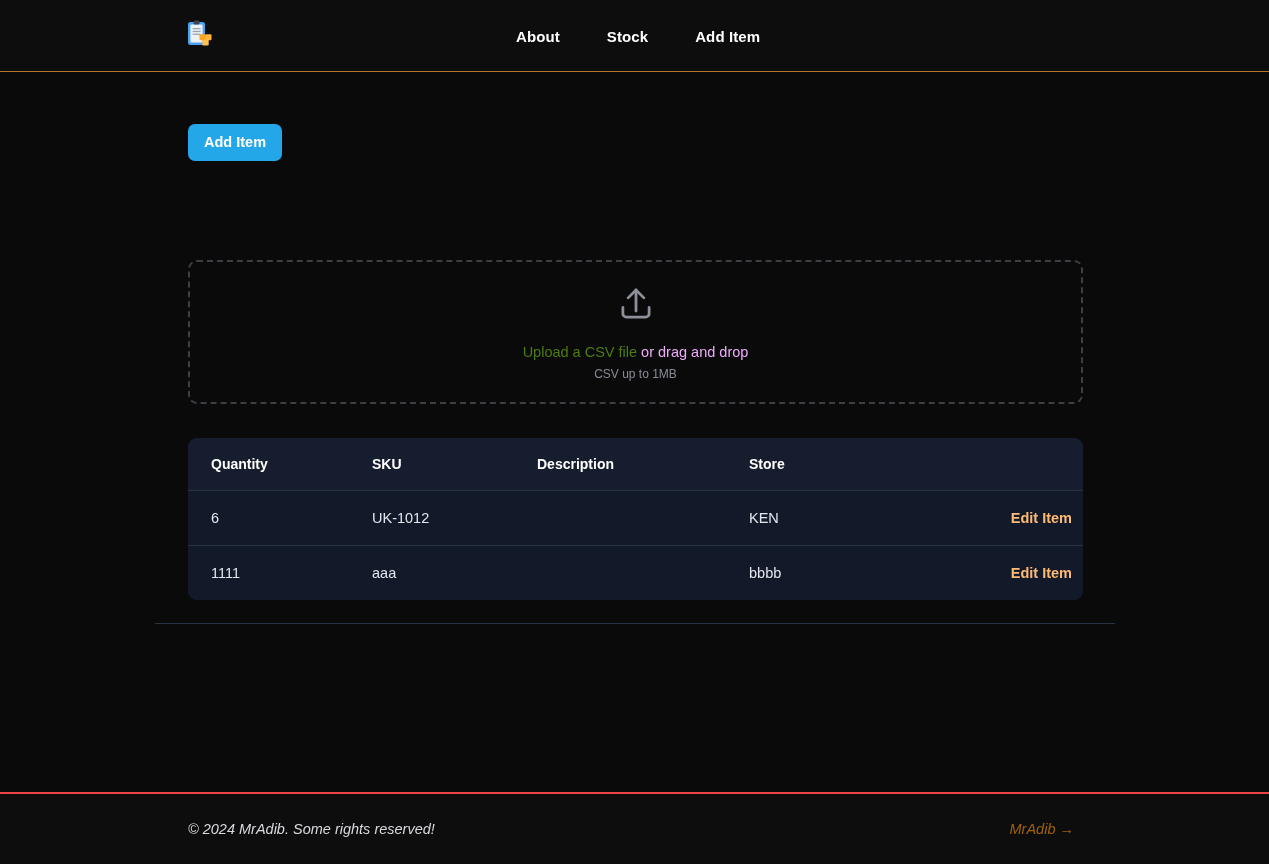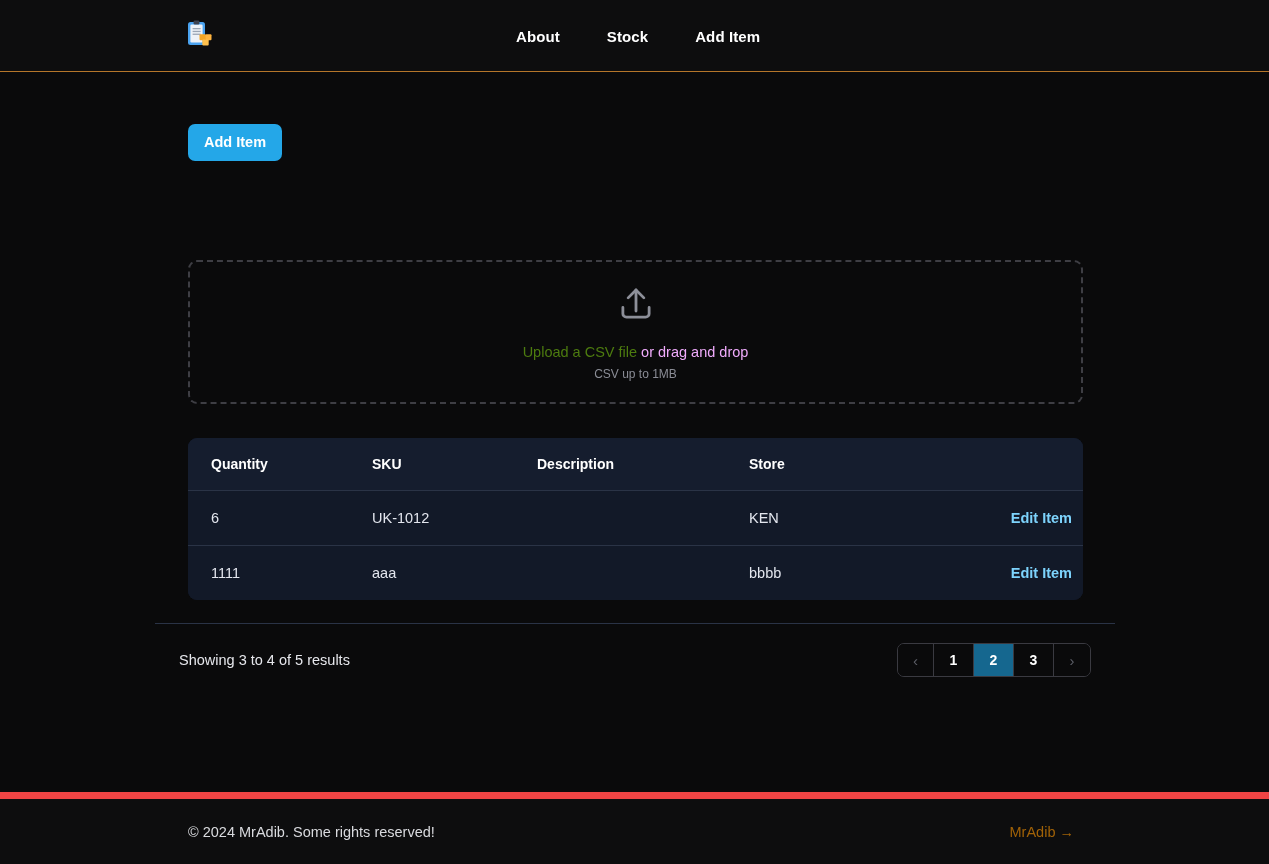--- a/index.html
+++ b/index.html
@@ -179,21 +179,21 @@
     border-top: 1px solid #2a3346;
   }
   .col-qty   { width: 184px; padding-left: 23px !important; }
   .col-sku   { width: 165px; }
   .col-desc  { width: 212px; }
   .col-store { width: 230px; }
   .col-act   { width: 104px; text-align: right; }
   .col-act-inner { padding-right: 11px; }
   td.col-qty { padding-left: 23px; }
   .edit-link {
-    color: #7dd3fc;
+    color: #fdba74;
     font-size: 14.5px;
     font-weight: bold;
     text-decoration: none;
     cursor: pointer;
   }
 
   
   .pager-divider {
     position: absolute;
     left: 155px;
@@ -236,25 +236,26 @@
     text-decoration: none;
   }
   .pg:last-child { border-right: none; }
   .pg.arrow { color: #5d5f68; font-size: 15px; font-weight: normal; min-width: 36px; }
   .pg.active { background: #15678f; color: #ffffff; }
 
   
   footer.site-footer {
     flex: 0 0 72px;
     height: 72px;
-    border-top: 7px solid #ef4444;
+    border-top: 2px solid #ef4444;
     background: #0d0d0e;
     display: flex;
     align-items: center;
     position: relative;
+    font-style: italic;
   }
   .foot-left {
     position: absolute;
     left: 188px;
     color: #d9dade;
     font-size: 14.5px;
   }
   .foot-right {
     position: absolute;
     right: 195px;
@@ -349,30 +350,20 @@
                 <a class="edit-link">Edit Item</a>
               </span>
             </td>
           </tr>
         </tbody>
       </table>
     </div>
 
     <div class="pager-divider"></div>
 
-    <div class="pager">
-      <div class="pager-info">Showing 3 to 4 of 5 results</div>
-      <nav class="pager-btns">
-        <a class="pg arrow">‹</a>
-        <a class="pg">1</a>
-        <a class="pg active">2</a>
-        <a class="pg">3</a>
-        <a class="pg arrow">›</a>
-      </nav>
-    </div>
 
   </main>
 
   <footer class="site-footer">
     <div class="foot-left">© 2024 MrAdib. Some rights reserved!</div>
     <a class="foot-right">MrAdib →</a>
   </footer>
 
 </div>
 

